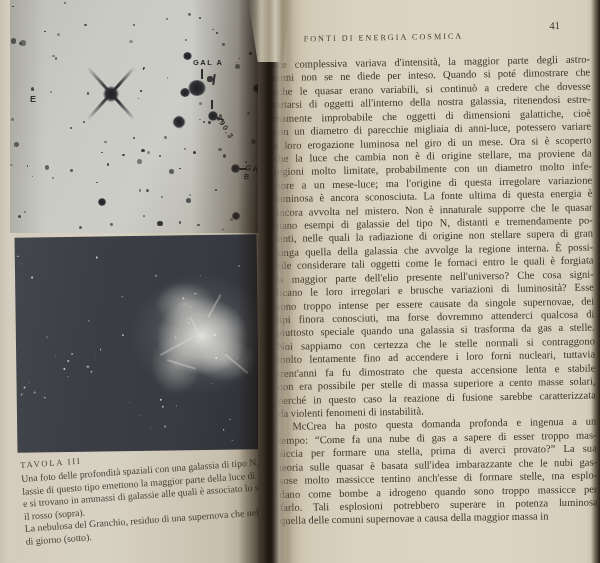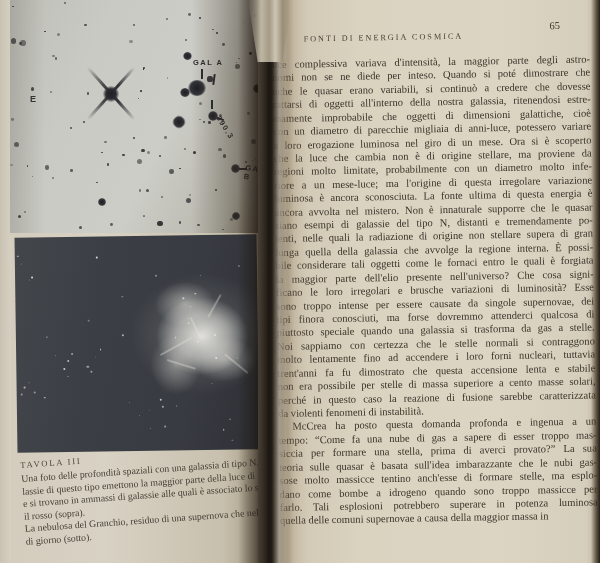--- a/index.html
+++ b/index.html
@@ -291,21 +291,21 @@
           <div class="tline">il rosso (sopra).</div>
           <div class="tline">La nebulosa del Granchio, residuo di una supernova che nel</div>
           <div class="tline">di giorno (sotto).</div>
         </div>
     </div>
   </div>
 
   <div class="right-page"></div>
   <div class="rp-inner">
     <div class="running-header">FONTI DI ENERGIA COSMICA</div>
-    <div class="page-number">65</div>
+    <div class="page-number">41</div>
     <div class="body-text">
         <div class="bline">uce complessiva variava d'intensità, la maggior parte degli astro-</div>
         <div class="bline">nomi non se ne diede per inteso. Quando si poté dimostrare che</div>
         <div class="bline">nche le quasar erano variabili, si continuò a credere che dovesse</div>
         <div class="bline">rattarsi di oggetti all'interno della nostra galassia, ritenendosi estre-</div>
         <div class="bline">mamente improbabile che oggetti di dimensioni galattiche, cioè</div>
         <div class="bline">con un diametro di parecchie migliaia di anni-luce, potessero variare</div>
         <div class="bline">a loro erogazione luminosa nel giro di un mese. Ora si è scoperto</div>
         <div class="bline">che la luce che cambia non è di origine stellare, ma proviene da</div>
         <div class="bline">regioni molto limitate, probabilmente con un diametro molto infe-</div>

